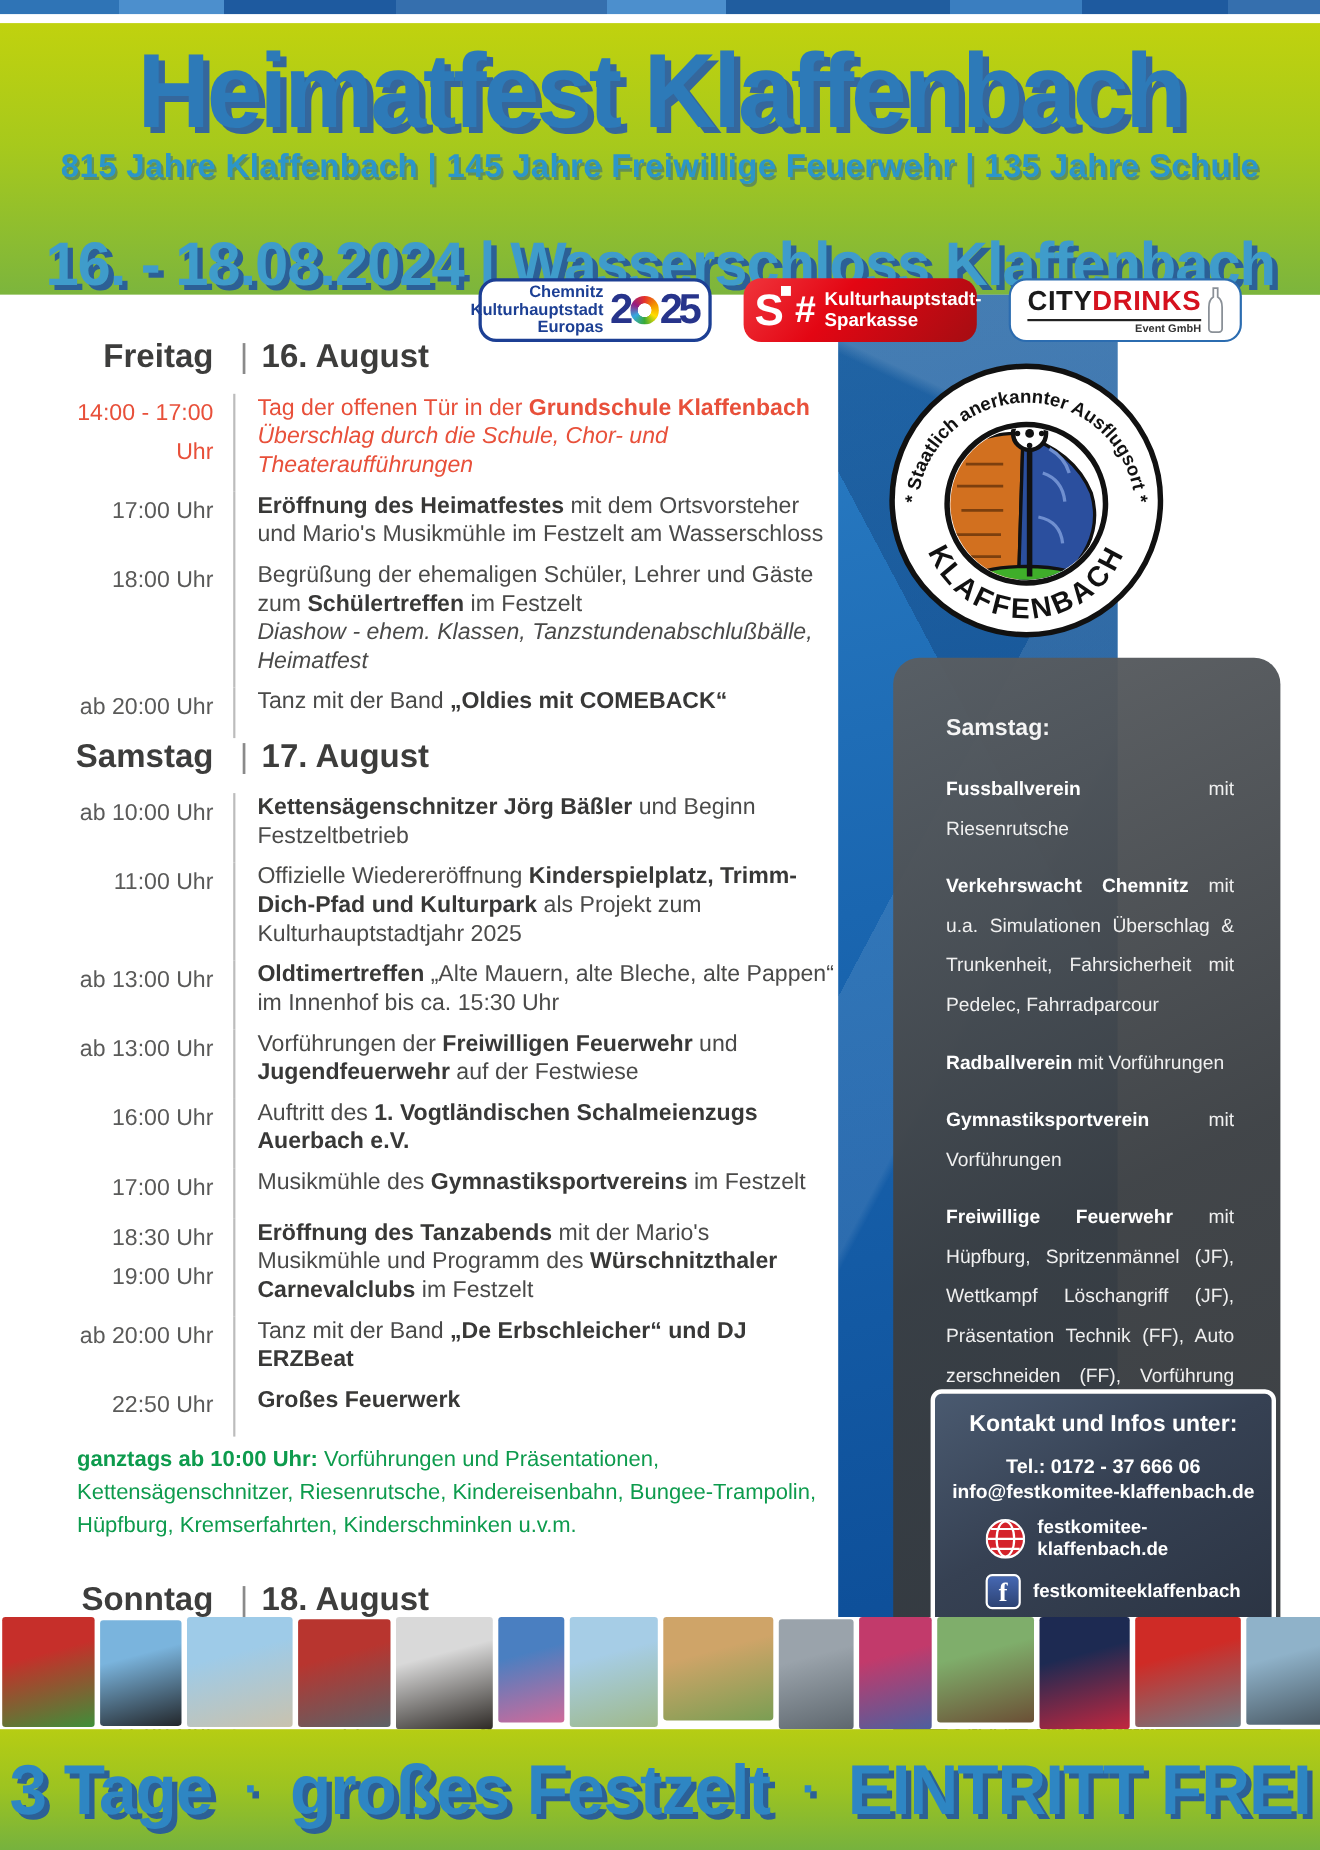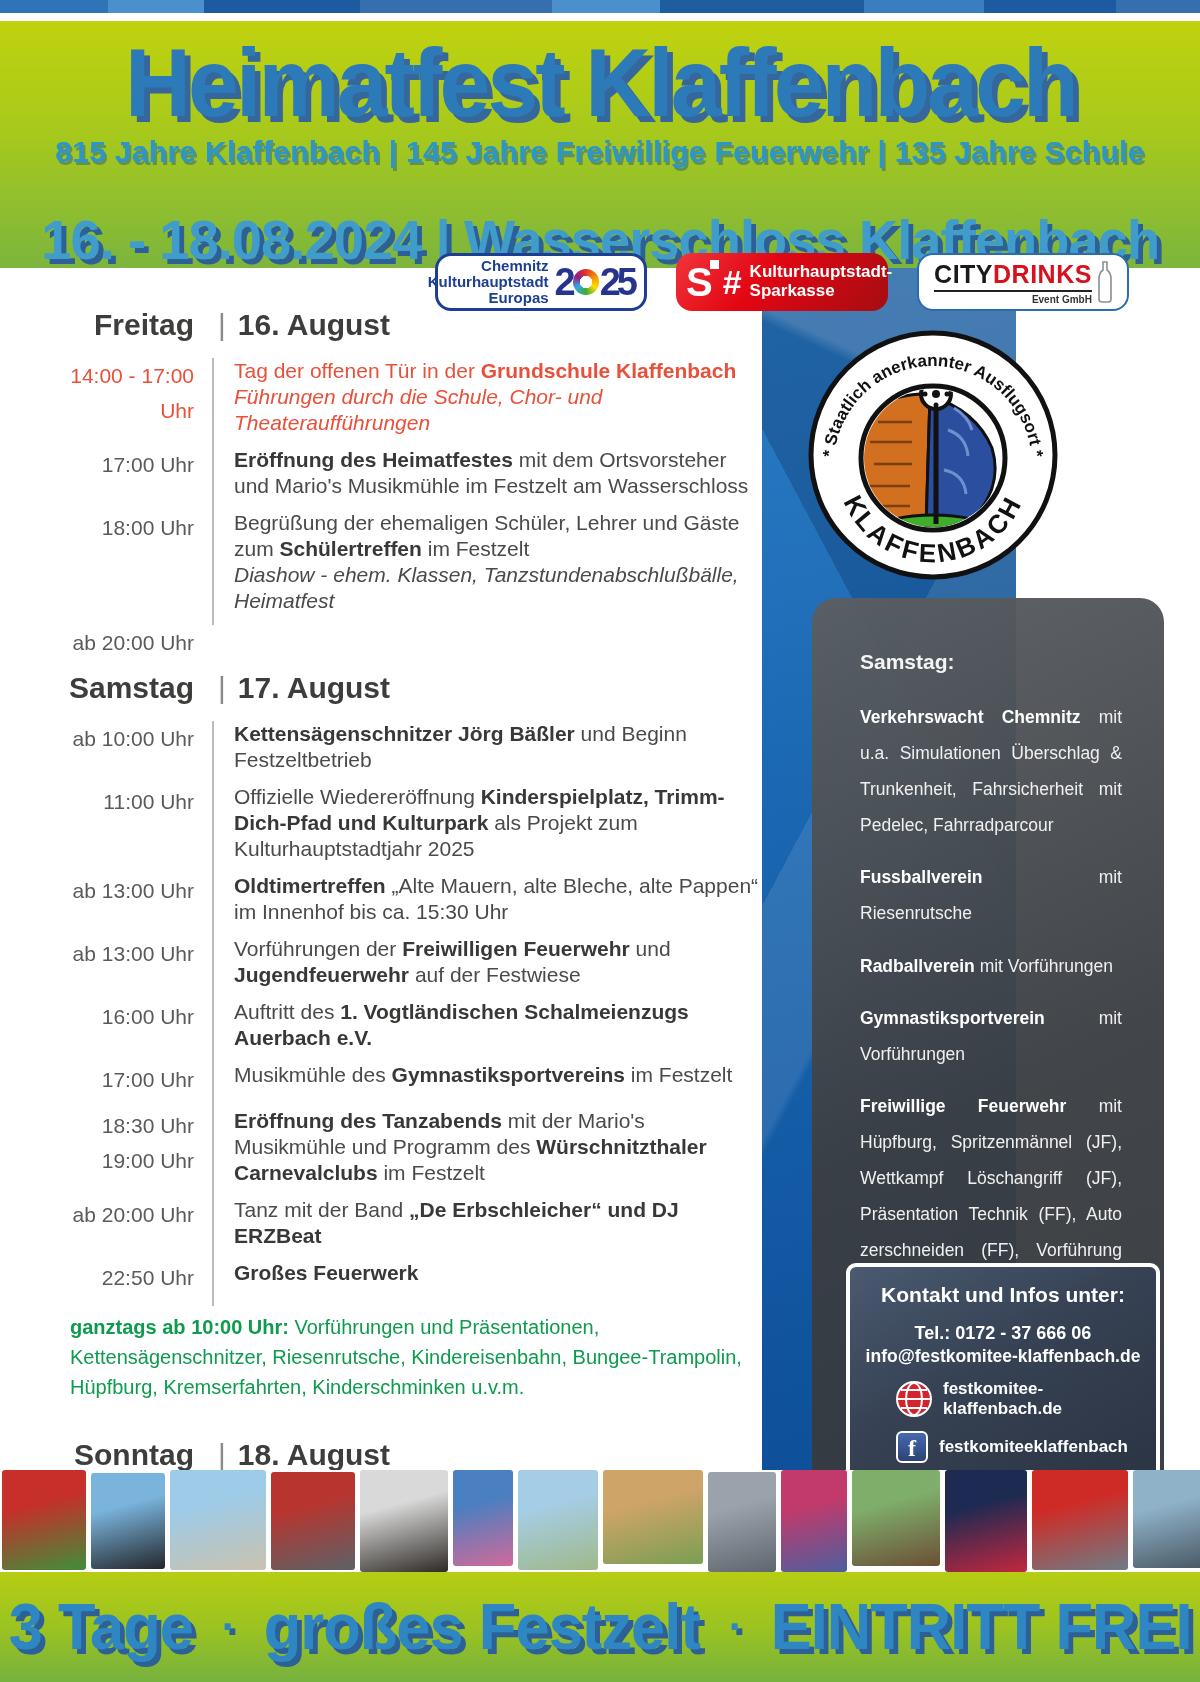--- a/index.html
+++ b/index.html
@@ -178,32 +178,35 @@
 </div>
 
 <div class="main">
   <div class="schedule">
       <section class="day">
         <div class="day-name">Freitag</div>
         <div class="day-date"><span class="pipe">|</span><span class="date-text">16. August</span></div>
         <div class="cell time red">14:00 - 17:00 Uhr</div>
         <div class="cell content red">
           <p class="line"><span class="seg-n">Tag der offenen Tür in der </span><span class="seg-b">Grundschule Klaffenbach</span></p>
-          <p class="line"><span class="seg-i">Führungen durch die Schule, Chor- und Theateraufführungen</span></p>
+          <p class="line"><span class="seg-i">Überschlag durch die Schule, Chor- und Theateraufführungen</span></p>
         </div>
         <div class="cell time">17:00 Uhr</div>
         <div class="cell content">
           <p class="line"><span class="seg-b">Eröffnung des Heimatfestes</span><span class="seg-n"> mit dem Ortsvorsteher und Mario's Musikmühle im Festzelt am Wasserschloss</span></p>
         </div>
         <div class="cell time">18:00 Uhr</div>
         <div class="cell content">
           <p class="line"><span class="seg-n">Begrüßung der ehemaligen Schüler, Lehrer und Gäste zum </span><span class="seg-b">Schülertreffen</span><span class="seg-n"> im Festzelt</span></p>
           <p class="line"><span class="seg-i">Diashow - ehem. Klassen, Tanzstundenabschlußbälle, Heimatfest</span></p>
         </div>
         <div class="cell time">ab 20:00 Uhr</div>
+        <div class="cell content">
+          <p class="line"><span class="seg-n">Tanz mit der Band </span><span class="seg-b">„Oldies mit COMEBACK“</span></p>
+        </div>
       </section>
       <section class="day">
         <div class="day-name">Samstag</div>
         <div class="day-date"><span class="pipe">|</span><span class="date-text">17. August</span></div>
         <div class="cell time">ab 10:00 Uhr</div>
         <div class="cell content">
           <p class="line"><span class="seg-b">Kettensägenschnitzer Jörg Bäßler</span><span class="seg-n"> und Beginn Festzeltbetrieb</span></p>
         </div>
         <div class="cell time">11:00 Uhr</div>
         <div class="cell content">
@@ -290,22 +293,22 @@
         <circle cx="128" cy="53" r="2.5" fill="#111"></circle>
           <circle cx="139" cy="64" r="2.5" fill="#111"></circle>
         <circle cx="128" cy="75" r="2.5" fill="#111"></circle>
           <circle cx="117" cy="64" r="2.5" fill="#111"></circle>
       </g>
     </svg>
 
     <div class="panel">
         <div class="panel-section">
           <p class="panel-title">Samstag:</p>
+          <p class="panel-item"><span class="seg-b">Fussballverein</span><span class="seg-n"> mit Riesenrutsche</span></p>
           <p class="panel-item"><span class="seg-b">Verkehrswacht Chemnitz</span><span class="seg-n"> mit u.a. Simulationen Überschlag &amp; Trunkenheit, Fahrsicherheit mit Pedelec, Fahrradparcour</span></p>
-          <p class="panel-item"><span class="seg-b">Fussballverein</span><span class="seg-n"> mit Riesenrutsche</span></p>
           <p class="panel-item"><span class="seg-b">Radballverein</span><span class="seg-n"> mit Vorführungen</span></p>
           <p class="panel-item"><span class="seg-b">Gymnastiksportverein</span><span class="seg-n"> mit Vorführungen</span></p>
           <p class="panel-item"><span class="seg-b">Freiwillige Feuerwehr</span><span class="seg-n"> mit Hüpfburg, Spritzenmännel (JF), Wettkampf Löschangriff (JF), Präsentation Technik (FF), Auto zerschneiden (FF), Vorführung Rettung bei Verkehrsunfall (FF)</span></p>
           <p class="panel-item"><span class="seg-b">Faschingsclub</span><span class="seg-n"> mit Programm</span></p>
         </div>
         <div class="panel-section">
           <p class="panel-title">Sonntag:</p>
           <p class="panel-item"><span class="seg-b">Verkehrswacht Chemnitz</span><span class="seg-n"> mit u.a. Simulationen Überschlag &amp; Trunkenheit, Fahrsicherheit mit Pedelec, Fahrradparcour</span></p>
           <p class="panel-item"><span class="seg-b">Fussballverein</span><span class="seg-n"> mit Riesenrutsche</span></p>
           <p class="panel-item"><span class="seg-b">Radballverein</span><span class="seg-n"> mit Vorführungen</span></p>

